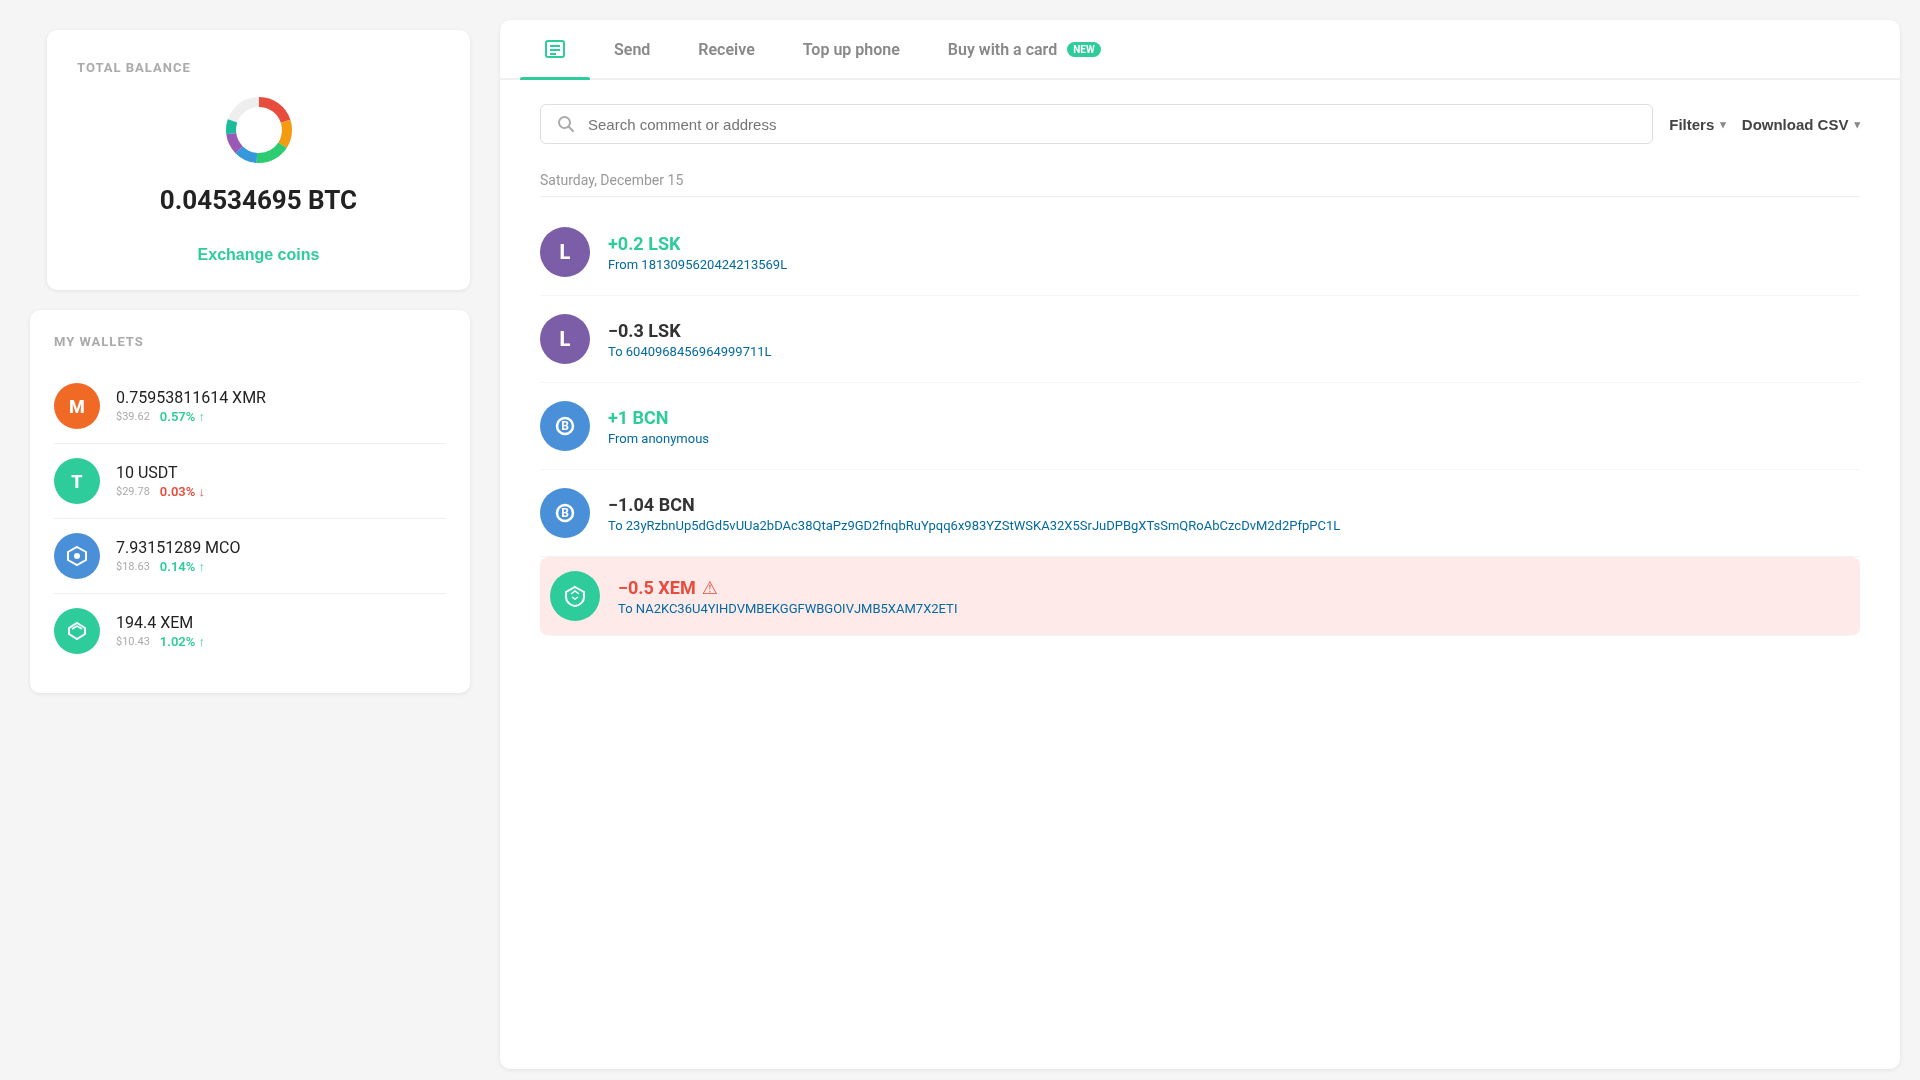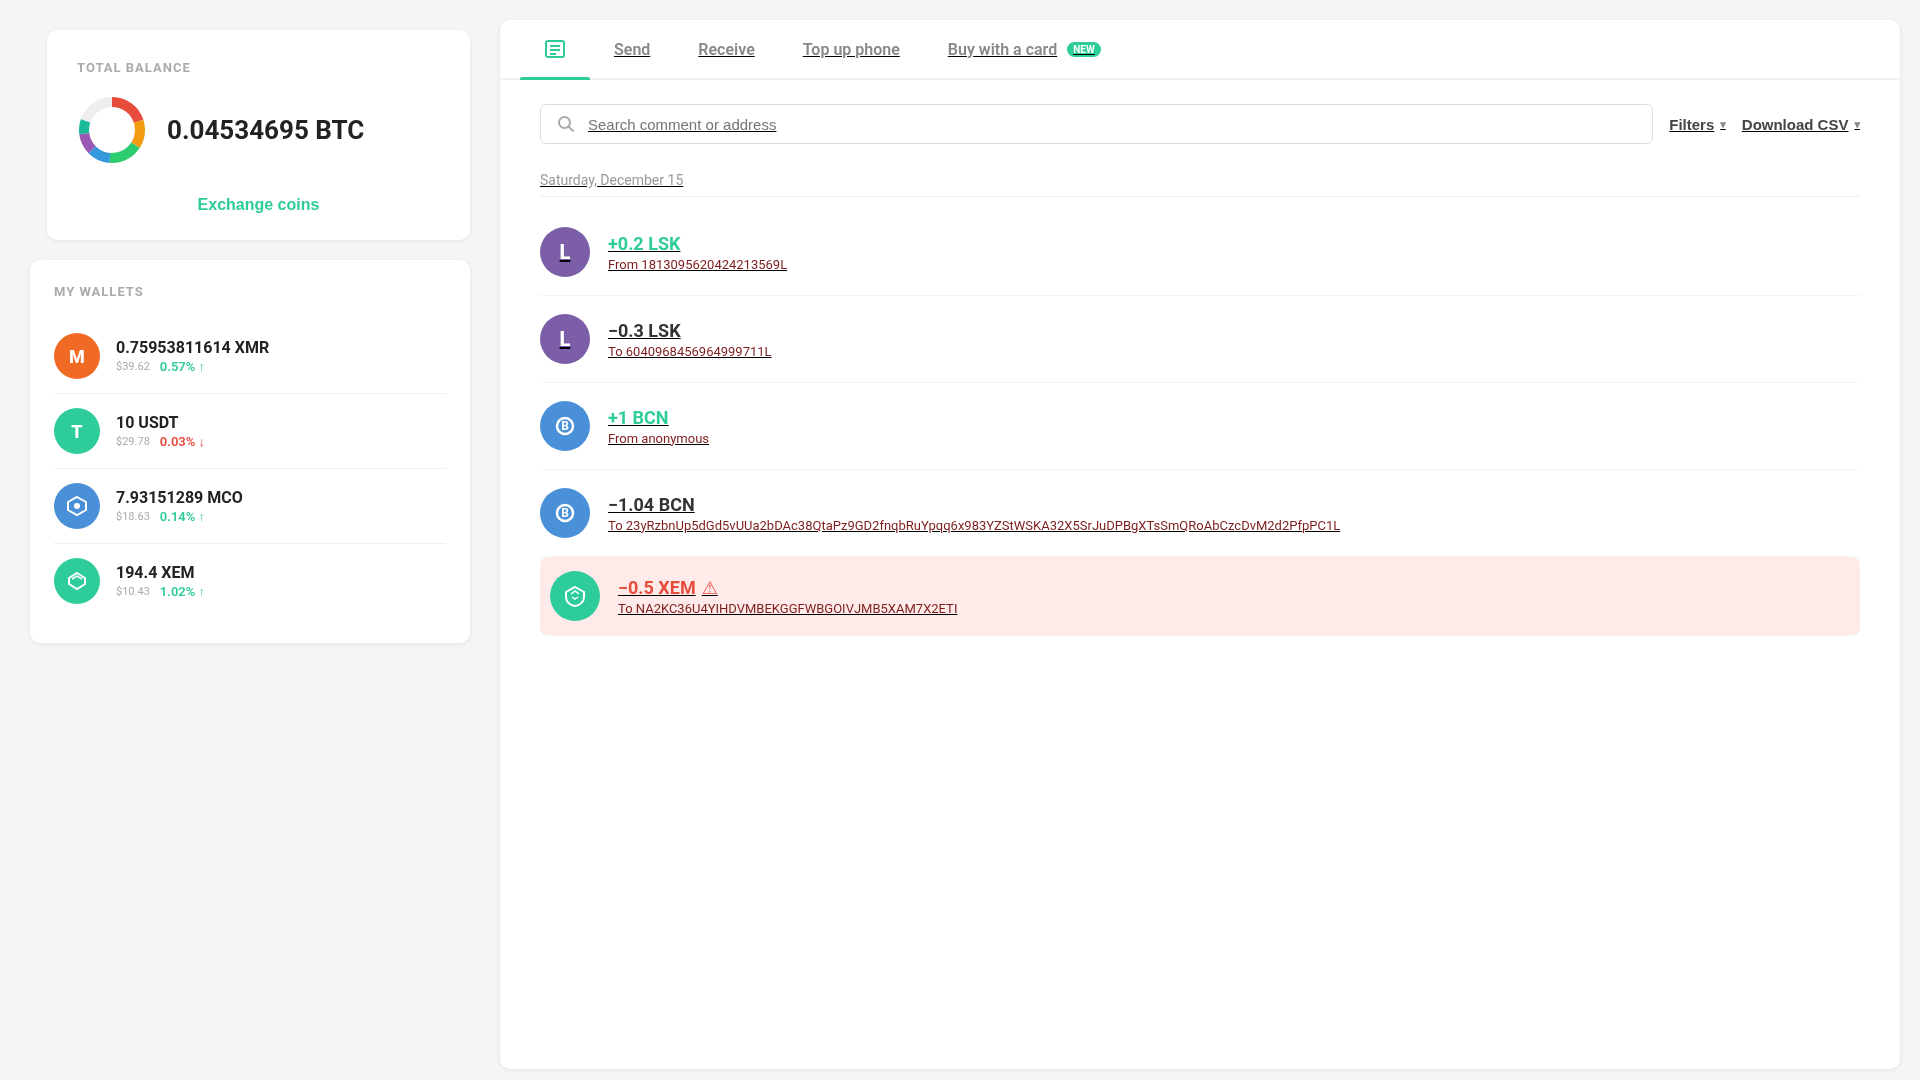--- a/index.html
+++ b/index.html
@@ -36,20 +36,21 @@
       letter-spacing: 1px;
       text-transform: uppercase;
       margin-bottom: 20px;
     }
 
     .balance-row {
       display: flex;
       align-items: center;
       gap: 20px;
       margin-bottom: 25px;
+      flex-direction: column;
     }
 
     .donut-chart {
       width: 70px;
       height: 70px;
       flex-shrink: 0;
     }
 
     .balance-amount {
       font-size: 26px;
@@ -97,21 +98,21 @@
       justify-content: center;
       font-size: 18px;
       font-weight: 800;
       color: #fff;
       flex-shrink: 0;
     }
 
     .wallet-info { flex: 1; }
     .wallet-amount {
       font-size: 16px;
-      font-weight: 700;
+      font-weight: 400;
       color: #222;
     }
     .wallet-usd-row {
       display: flex;
       gap: 10px;
       align-items: center;
       margin-top: 2px;
     }
     .wallet-usd {
       font-size: 11px;
@@ -127,21 +128,20 @@
     
     .right-panel {
       flex: 1;
       background: #fff;
       margin: 20px 20px 11px 0;
       border-radius: 10px;
       box-shadow: 0 1px 4px rgba(0,0,0,0.08);
       overflow: hidden;
       display: flex;
       flex-direction: column;
-      text-decoration: underline;
     }
 
     
     .tabs-bar {
       display: flex;
       align-items: center;
       border-bottom: 2px solid #f0f0f0;
       padding: 0 20px;
       gap: 0;
       flex-shrink: 0;
@@ -275,21 +275,21 @@
 
     .tx-info { flex: 1; }
     .tx-amount {
       font-size: 18px;
       font-weight: 700;
     }
     .tx-positive { color: #2ecc9a; }
     .tx-negative { color: #333; }
     .tx-address {
       font-size: 13px;
-      color: #7f1d1d;
+      color: #0369a1;
       margin-top: 3px;
       word-break: break-all;
     }
 
     .tx-error-row {
       display: flex;
       align-items: center;
       gap: 6px;
     }
 

